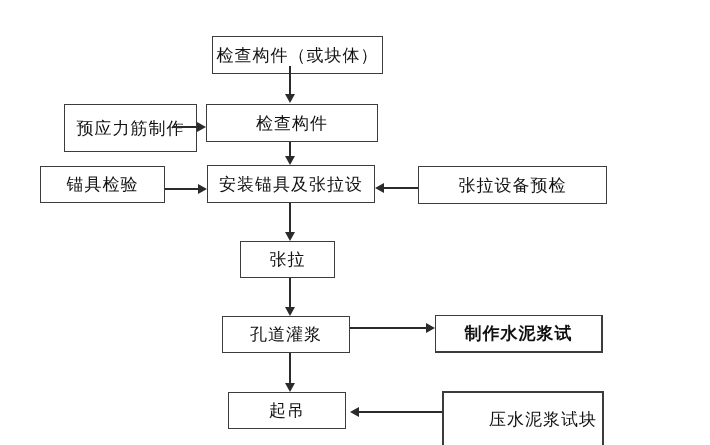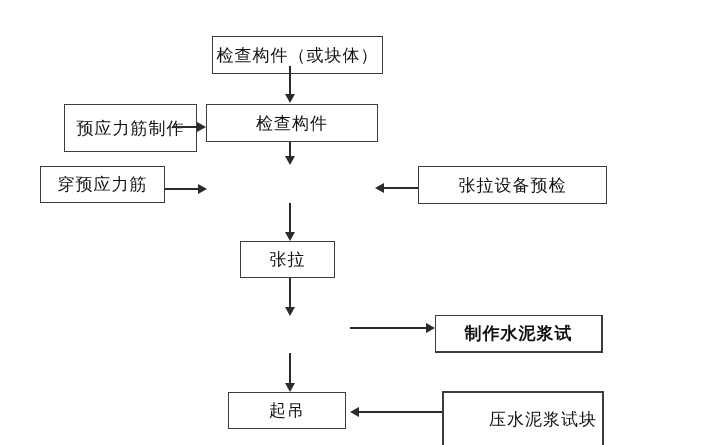--- a/index.html
+++ b/index.html
@@ -40,27 +40,29 @@
 <body>
 
 <div class="canvas">
 
   <div class="node" style="left:212px;top:28px;width:171px;height:38px;margin-top:8px;">检查构件（或块体）</div>
 
   <div class="node" style="left:40px;top:104px;width:133px;height:48px;margin-left:24px;">预应力筋制作</div>
 
   <div class="node" style="left:206px;top:104px;width:172px;height:38px;">检查构件</div>
 
-  <div class="node" style="left:40px;top:166px;width:125px;height:37px;">穿预应力筋</div>
+  <div class="node" style="left:40px;top:166px;width:125px;height:37px;">锚具检验</div>
 
+  <div class="node" style="left:207px;top:165px;width:168px;height:38px;">安装锚具及张拉设</div>
 
   <div class="node" style="left:418px;top:166px;width:189px;height:38px;">张拉设备预检</div>
 
   <div class="node" style="left:240px;top:241px;width:95px;height:37px;">张拉</div>
 
+  <div class="node" style="left:222px;top:316px;width:128px;height:37px;">孔道灌浆</div>
 
   <div class="node emph-rb" style="left:435px;top:315px;width:168px;height:38px;">制作水泥浆试</div>
 
   <div class="node" style="left:228px;top:392px;width:118px;height:37px;">起吊</div>
 
   <div class="node thick" style="left:442px;top:391px;width:162px;height:56px;padding-left:40px;">压水泥浆试块</div>
 
   <div class="vline" style="left:289px;top:66px;height:28px;"></div>
   <div class="head down" style="left:285px;top:94px;"></div>
 

